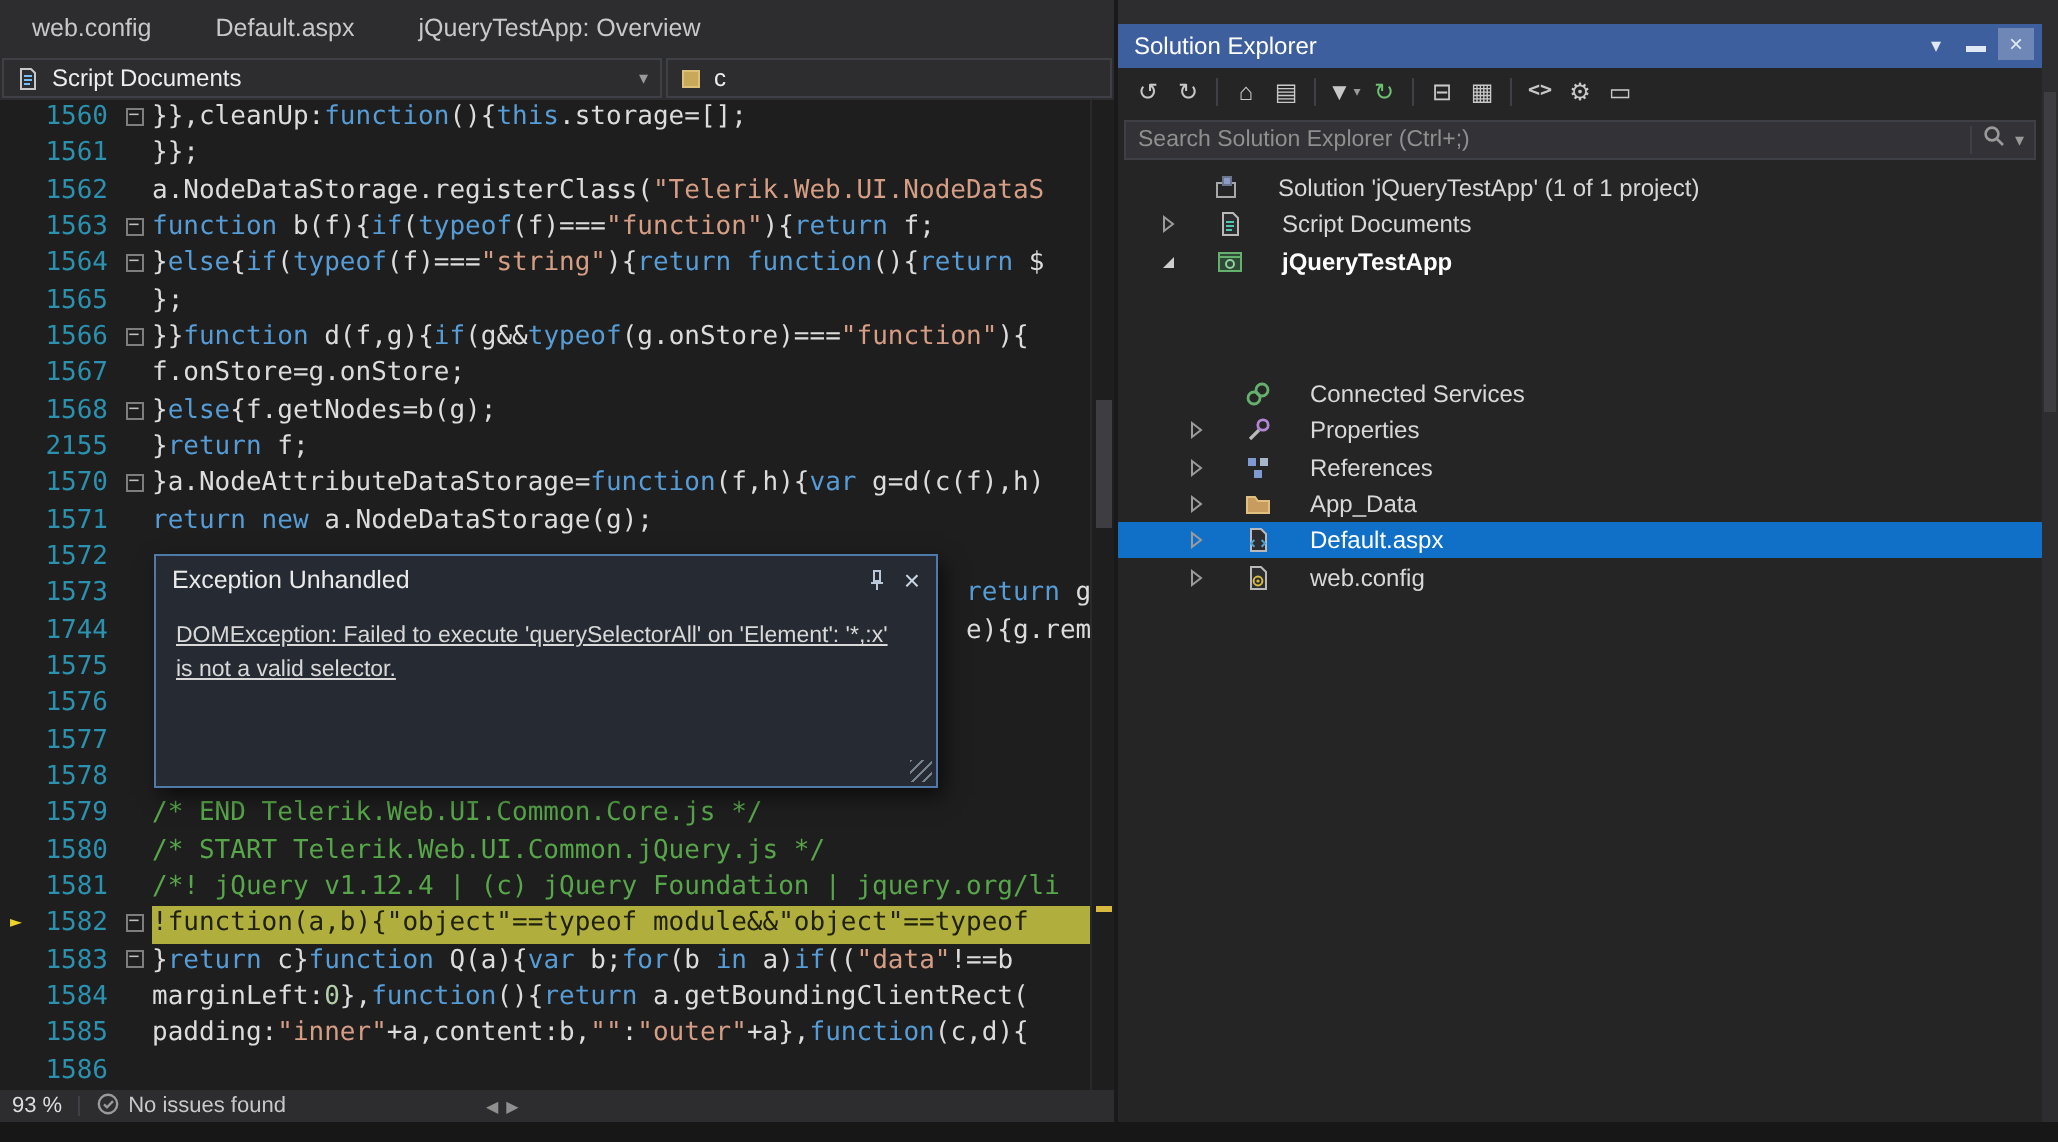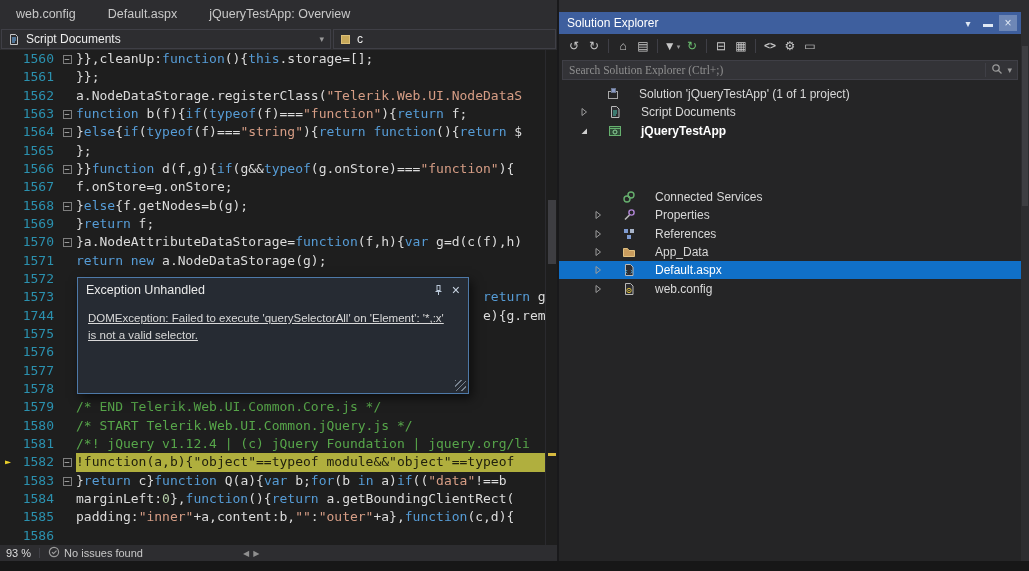--- a/index.html
+++ b/index.html
@@ -70,21 +70,21 @@
     color:#DFE8F4; font-size:10px; margin-left:2px; }
   .se-ticon.ti-close { background:rgba(255,255,255,.25); font-size:12px; }
   .se-toolbar { height:24px; display:flex; align-items:center; padding:0 6px; gap:2px; }
   .tbi { min-width:18px; height:18px; text-align:center; line-height:18px; font-size:12px; color:#C8C8C8; }
   .tbi .dd { font-size:7px; color:#9A9A9A; margin-left:1px; vertical-align:middle; }
   .tbi.mono { font-family:"DejaVu Sans Mono", monospace; font-size:10px; font-weight:bold; }
   .tbsep { width:1px; height:14px; background:#3F3F46; margin:0 3px; }
   .se-search { height:20px; margin:2px 3px 5px 3px; background:#333337; border:1px solid #3F3F46;
     display:flex; align-items:center; }
   .se-search input { flex:1; background:transparent; border:none; outline:none; color:#BBBBBB;
-    font-size:11.5px; padding:0 6px; font-family:Liberation Serif, serif; }
+    font-size:11.5px; padding:0 6px; font-family:Liberation Sans, sans-serif; }
   .se-search input::placeholder { color:#8F8F8F; }
   .search-icons { display:flex; align-items:center; gap:4px; padding:0 5px; border-left:1px solid #3F3F46; height:14px; }
   .se-tree { font-size:12px; color:#D8D8D8; }
   .tree-row { display:flex; align-items:center; height:18.3px; white-space:nowrap; cursor:default;gap:15px; }
   .tree-row.selected { background:var(--selection-bg,#1070C8); color:#FFFFFF; }
   .tr-arrow { width:14px; flex:none; display:inline-flex; justify-content:center; }
   .tr-icon { width:18px; flex:none; display:inline-flex; justify-content:center; }
   .tr-label { padding-left:2px; }
   .tr-label.bold { font-weight:bold; color:#FFFFFF; }
   
@@ -128,21 +128,21 @@
     <div class="code" id="code">
         <div class="code-line"><span class="cl-margin"></span><span class="cl-num">1560</span><span class="cl-fold"><span class="foldbox">−</span></span><span class="cl-text"><span class="p">}},cleanUp:</span><span class="k">function</span><span class="p">(){</span><span class="k">this</span><span class="p">.storage=[];</span></span></div>
         <div class="code-line"><span class="cl-margin"></span><span class="cl-num">1561</span><span class="cl-fold"></span><span class="cl-text"><span class="p">}};</span></span></div>
         <div class="code-line"><span class="cl-margin"></span><span class="cl-num">1562</span><span class="cl-fold"></span><span class="cl-text"><span class="p">a.NodeDataStorage.registerClass(</span><span class="s">"Telerik.Web.UI.NodeDataS</span></span></div>
         <div class="code-line"><span class="cl-margin"></span><span class="cl-num">1563</span><span class="cl-fold"><span class="foldbox">−</span></span><span class="cl-text"><span class="k">function</span><span class="p"> b(f){</span><span class="k">if</span><span class="p">(</span><span class="k">typeof</span><span class="p">(f)===</span><span class="s">"function"</span><span class="p">){</span><span class="k">return</span><span class="p"> f;</span></span></div>
         <div class="code-line"><span class="cl-margin"></span><span class="cl-num">1564</span><span class="cl-fold"><span class="foldbox">−</span></span><span class="cl-text"><span class="p">}</span><span class="k">else</span><span class="p">{</span><span class="k">if</span><span class="p">(</span><span class="k">typeof</span><span class="p">(f)===</span><span class="s">"string"</span><span class="p">){</span><span class="k">return</span><span class="p"> </span><span class="k">function</span><span class="p">(){</span><span class="k">return</span><span class="p"> $</span></span></div>
         <div class="code-line"><span class="cl-margin"></span><span class="cl-num">1565</span><span class="cl-fold"></span><span class="cl-text"><span class="p">};</span></span></div>
         <div class="code-line"><span class="cl-margin"></span><span class="cl-num">1566</span><span class="cl-fold"><span class="foldbox">−</span></span><span class="cl-text"><span class="p">}}</span><span class="k">function</span><span class="p"> d(f,g){</span><span class="k">if</span><span class="p">(g&amp;&amp;</span><span class="k">typeof</span><span class="p">(g.onStore)===</span><span class="s">"function"</span><span class="p">){</span></span></div>
         <div class="code-line"><span class="cl-margin"></span><span class="cl-num">1567</span><span class="cl-fold"></span><span class="cl-text"><span class="p">f.onStore=g.onStore;</span></span></div>
         <div class="code-line"><span class="cl-margin"></span><span class="cl-num">1568</span><span class="cl-fold"><span class="foldbox">−</span></span><span class="cl-text"><span class="p">}</span><span class="k">else</span><span class="p">{f.getNodes=b(g);</span></span></div>
-        <div class="code-line"><span class="cl-margin"></span><span class="cl-num">1569</span><span class="cl-fold"></span><span class="cl-text"><span class="p">}</span><span class="k">return</span><span class="p"> f;</span></span></div>
+        <div class="code-line"><span class="cl-margin"></span><span class="cl-num">2155</span><span class="cl-fold"></span><span class="cl-text"><span class="p">}</span><span class="k">return</span><span class="p"> f;</span></span></div>
         <div class="code-line"><span class="cl-margin"></span><span class="cl-num">1570</span><span class="cl-fold"><span class="foldbox">−</span></span><span class="cl-text"><span class="p">}a.NodeAttributeDataStorage=</span><span class="k">function</span><span class="p">(f,h){</span><span class="k">var</span><span class="p"> g=d(c(f),h)</span></span></div>
         <div class="code-line"><span class="cl-margin"></span><span class="cl-num">1571</span><span class="cl-fold"></span><span class="cl-text"><span class="k">return</span><span class="p"> </span><span class="k">new</span><span class="p"> a.NodeDataStorage(g);</span></span></div>
         <div class="code-line"><span class="cl-margin"></span><span class="cl-num">1572</span><span class="cl-fold"></span><span class="cl-text"></span></div>
         <div class="code-line"><span class="cl-margin"></span><span class="cl-num">1573</span><span class="cl-fold"></span><span class="cl-text"><span class="p">                                                    </span><span class="k">return</span><span class="p"> g.ge</span></span></div>
         <div class="code-line"><span class="cl-margin"></span><span class="cl-num">1744</span><span class="cl-fold"></span><span class="cl-text"><span class="p">                                                    e){g.remove</span></span></div>
         <div class="code-line"><span class="cl-margin"></span><span class="cl-num">1575</span><span class="cl-fold"></span><span class="cl-text"></span></div>
         <div class="code-line"><span class="cl-margin"></span><span class="cl-num">1576</span><span class="cl-fold"></span><span class="cl-text"></span></div>
         <div class="code-line"><span class="cl-margin"></span><span class="cl-num">1577</span><span class="cl-fold"></span><span class="cl-text"></span></div>
         <div class="code-line"><span class="cl-margin"></span><span class="cl-num">1578</span><span class="cl-fold"></span><span class="cl-text"></span></div>
         <div class="code-line"><span class="cl-margin"></span><span class="cl-num">1579</span><span class="cl-fold"></span><span class="cl-text"><span class="c">/* END Telerik.Web.UI.Common.Core.js */</span></span></div>

